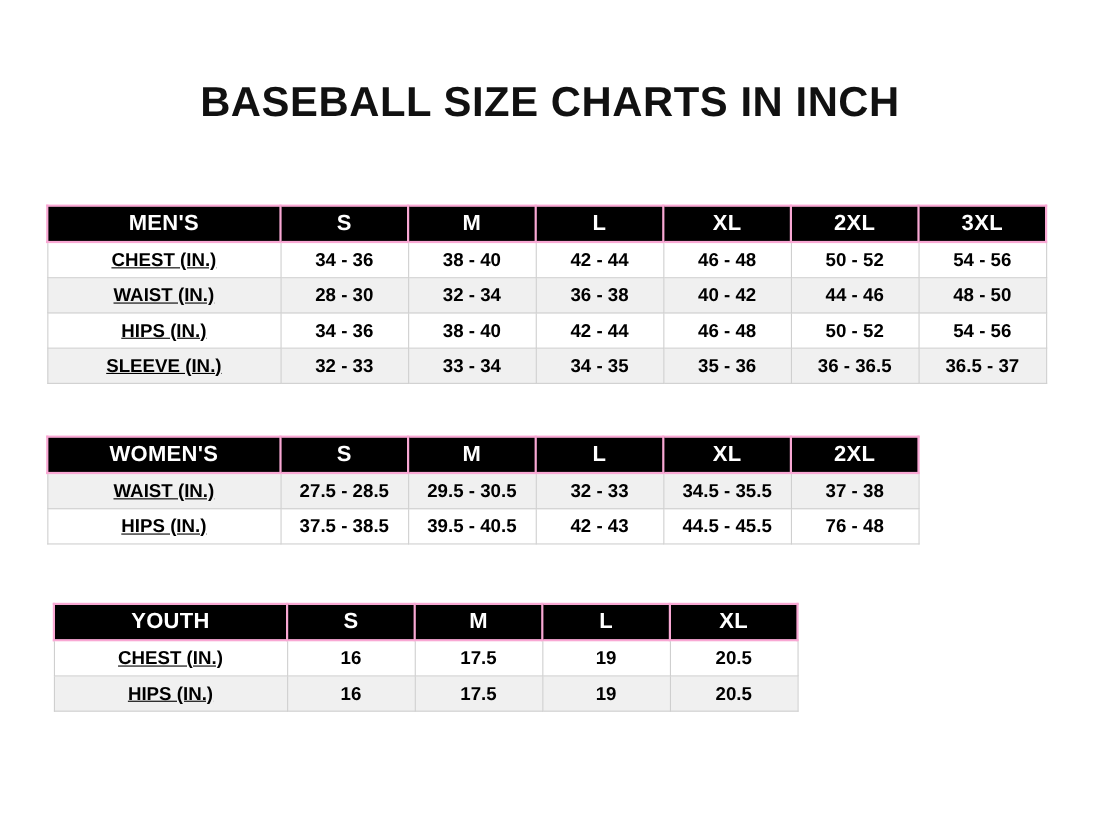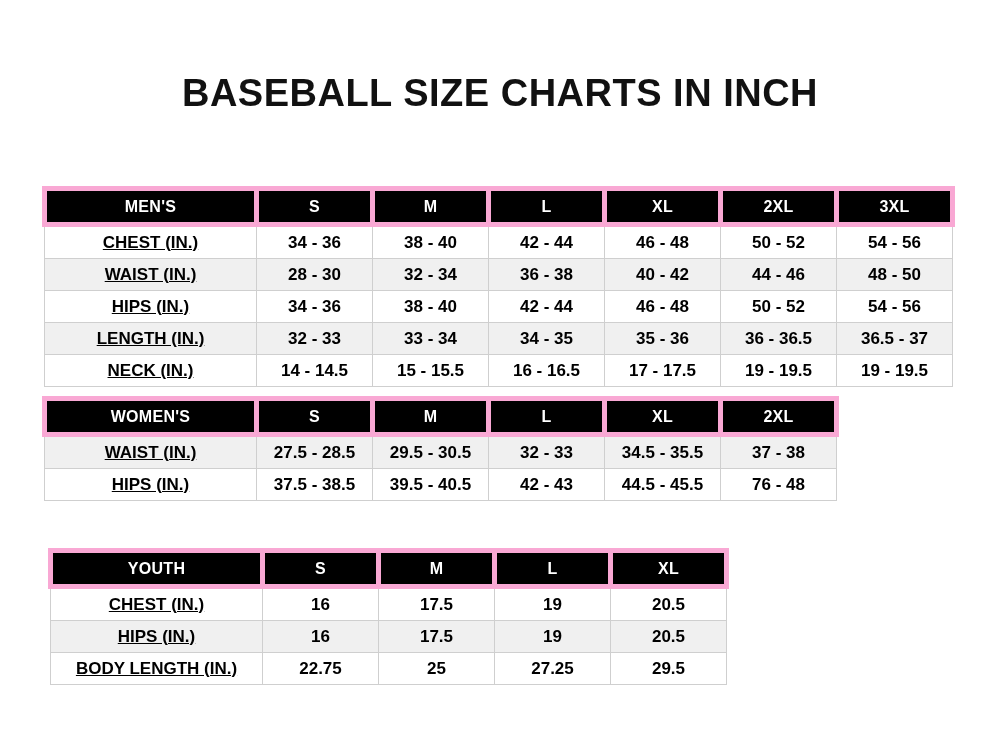--- a/index.html
+++ b/index.html
@@ -44,22 +44,22 @@
   table.size-table td {
     border: 1px solid #cfcfcf;
     text-align: center;
     height: 31px;
     padding: 0 4px;
     white-space: nowrap;
   }
   table.size-table thead th {
     background: #000000;
     color: #ffffff;
-    border: 5px solid #f9a8d4;
-    font-size: 16px;
+    border: 2px solid #f9a8d4;
+    font-size: 20px;
     letter-spacing: 0.3px;
   }
   table.size-table thead th.rowhead {
     text-align: center;
   }
   table.size-table tbody td.rowhead {
     background: #ffffff;
     text-align: center;
     font-weight: bold;
     text-decoration: underline;
@@ -138,37 +138,28 @@
         <tr>
           <td class="rowhead">HIPS (IN.)</td>
           <td>34 - 36</td>
           <td>38 - 40</td>
           <td>42 - 44</td>
           <td>46 - 48</td>
           <td>50 - 52</td>
           <td>54 - 56</td>
         </tr>
         <tr class="alt">
-          <td class="rowhead">LENGTH (IN.)</td>
+          <td class="rowhead">SLEEVE (IN.)</td>
           <td>32 - 33</td>
           <td>33 - 34</td>
           <td>34 - 35</td>
           <td>35 - 36</td>
           <td>36 - 36.5</td>
           <td>36.5 - 37</td>
         </tr>
-        <tr>
-          <td class="rowhead">NECK (IN.)</td>
-          <td>14 - 14.5</td>
-          <td>15 - 15.5</td>
-          <td>16 - 16.5</td>
-          <td>17 - 17.5</td>
-          <td>19 - 19.5</td>
-          <td>19 - 19.5</td>
-        </tr>
       </tbody>
     </table>
   </div>
 
   <div class="chart-block" id="womens-block">
     <table class="size-table" id="womens-table">
       <colgroup>
         <col class="c0">
           <col class="cx">
           <col class="cx">
@@ -233,24 +224,17 @@
           <td>19</td>
           <td>20.5</td>
         </tr>
         <tr class="alt">
           <td class="rowhead">HIPS (IN.)</td>
           <td>16</td>
           <td>17.5</td>
           <td>19</td>
           <td>20.5</td>
         </tr>
-        <tr>
-          <td class="rowhead">BODY LENGTH (IN.)</td>
-          <td>22.75</td>
-          <td>25</td>
-          <td>27.25</td>
-          <td>29.5</td>
-        </tr>
       </tbody>
     </table>
   </div>
 
 </div>
 
 </body></html>

